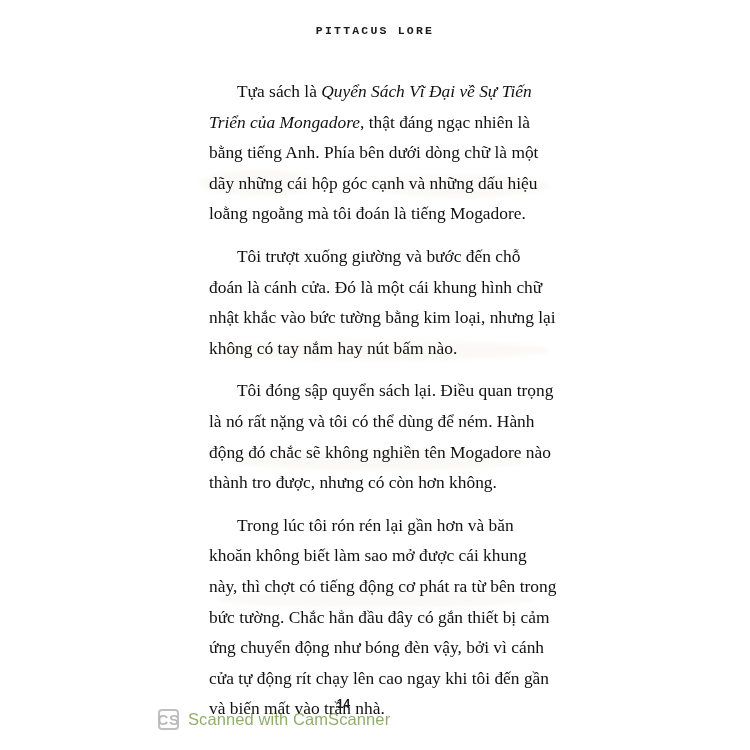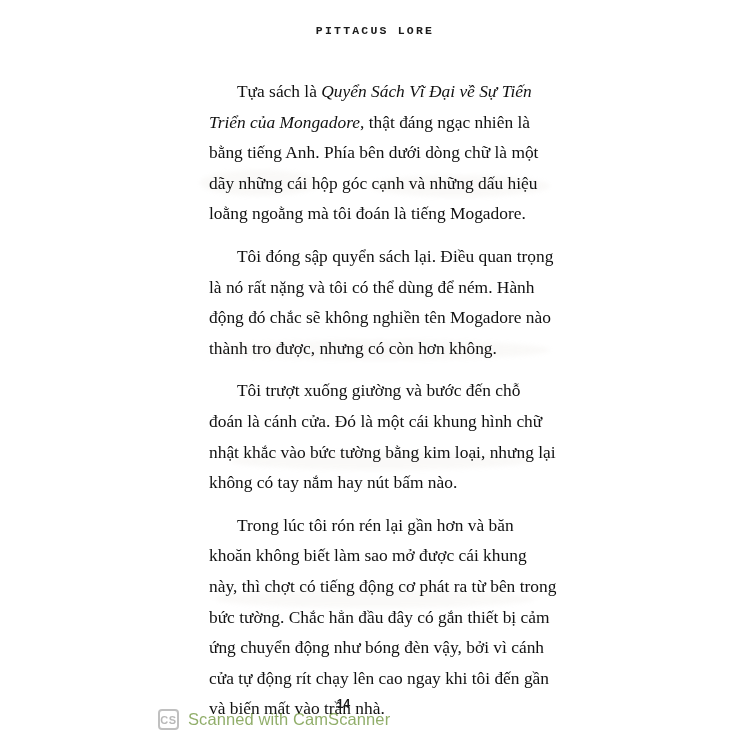--- a/index.html
+++ b/index.html
@@ -69,21 +69,21 @@
     gap: 9px;
     opacity: 0.62;
   }
   .watermark .cs-badge {
     width: 21px;
     height: 21px;
     border: 2px solid #9a9a9a;
     border-radius: 4px;
     color: #8e8e8e;
     font-family: "Liberation Sans", sans-serif;
-    font-size: 11px;
+    font-size: 15px;
     font-weight: 700;
     display: flex;
     align-items: center;
     justify-content: center;
     letter-spacing: 0.5px;
     box-sizing: border-box;
   }
   .watermark .cs-text {
     color: #4d7c0f;
     font-family: "Liberation Sans", sans-serif;
@@ -108,22 +108,22 @@
   <div class="bleed" style="left:200px; top:170px; width:120px; height:26px;"></div>
   <div class="bleed" style="left:370px; top:175px; width:180px; height:22px;"></div>
   <div class="bleed" style="left:210px; top:340px; width:340px; height:20px;"></div>
   <div class="bleed" style="left:230px; top:452px; width:300px; height:18px;"></div>
   <div class="bleed" style="left:215px; top:590px; width:320px; height:18px;"></div>
 
   <div class="running-head">PITTACUS LORE</div>
 
   <div class="body-text">
       <p><span>Tựa sách là </span><span class="ital">Quyển Sách Vĩ Đại về Sự Tiến Triển của Mongadore</span><span>, thật đáng ngạc nhiên là bằng tiếng Anh. Phía bên dưới dòng chữ là một dãy những cái hộp góc cạnh và những dấu hiệu loằng ngoằng mà tôi đoán là tiếng Mogadore.</span></p>
+      <p><span>Tôi trượt xuống giường và bước đến chỗ đoán là cánh cửa. Đó là một cái khung hình chữ nhật khắc vào bức tường bằng kim loại, nhưng lại không có tay nắm hay nút bấm nào.</span></p>
       <p><span>Tôi đóng sập quyển sách lại. Điều quan trọng là nó rất nặng và tôi có thể dùng để ném. Hành động đó chắc sẽ không nghiền tên Mogadore nào thành tro được, nhưng có còn hơn không.</span></p>
-      <p><span>Tôi trượt xuống giường và bước đến chỗ đoán là cánh cửa. Đó là một cái khung hình chữ nhật khắc vào bức tường bằng kim loại, nhưng lại không có tay nắm hay nút bấm nào.</span></p>
       <p><span>Trong lúc tôi rón rén lại gần hơn và băn khoăn không biết làm sao mở được cái khung này, thì chợt có tiếng động cơ phát ra từ bên trong bức tường. Chắc hẳn đầu đây có gắn thiết bị cảm ứng chuyển động như bóng đèn vậy, bởi vì cánh cửa tự động rít chạy lên cao ngay khi tôi đến gần và biến mất vào trần nhà.</span></p>
     </div>
 
   <div class="folio">14</div>
 
   <div class="watermark">
     <span class="cs-badge">CS</span>
     <span class="cs-text">Scanned with CamScanner</span>
   </div>
 

